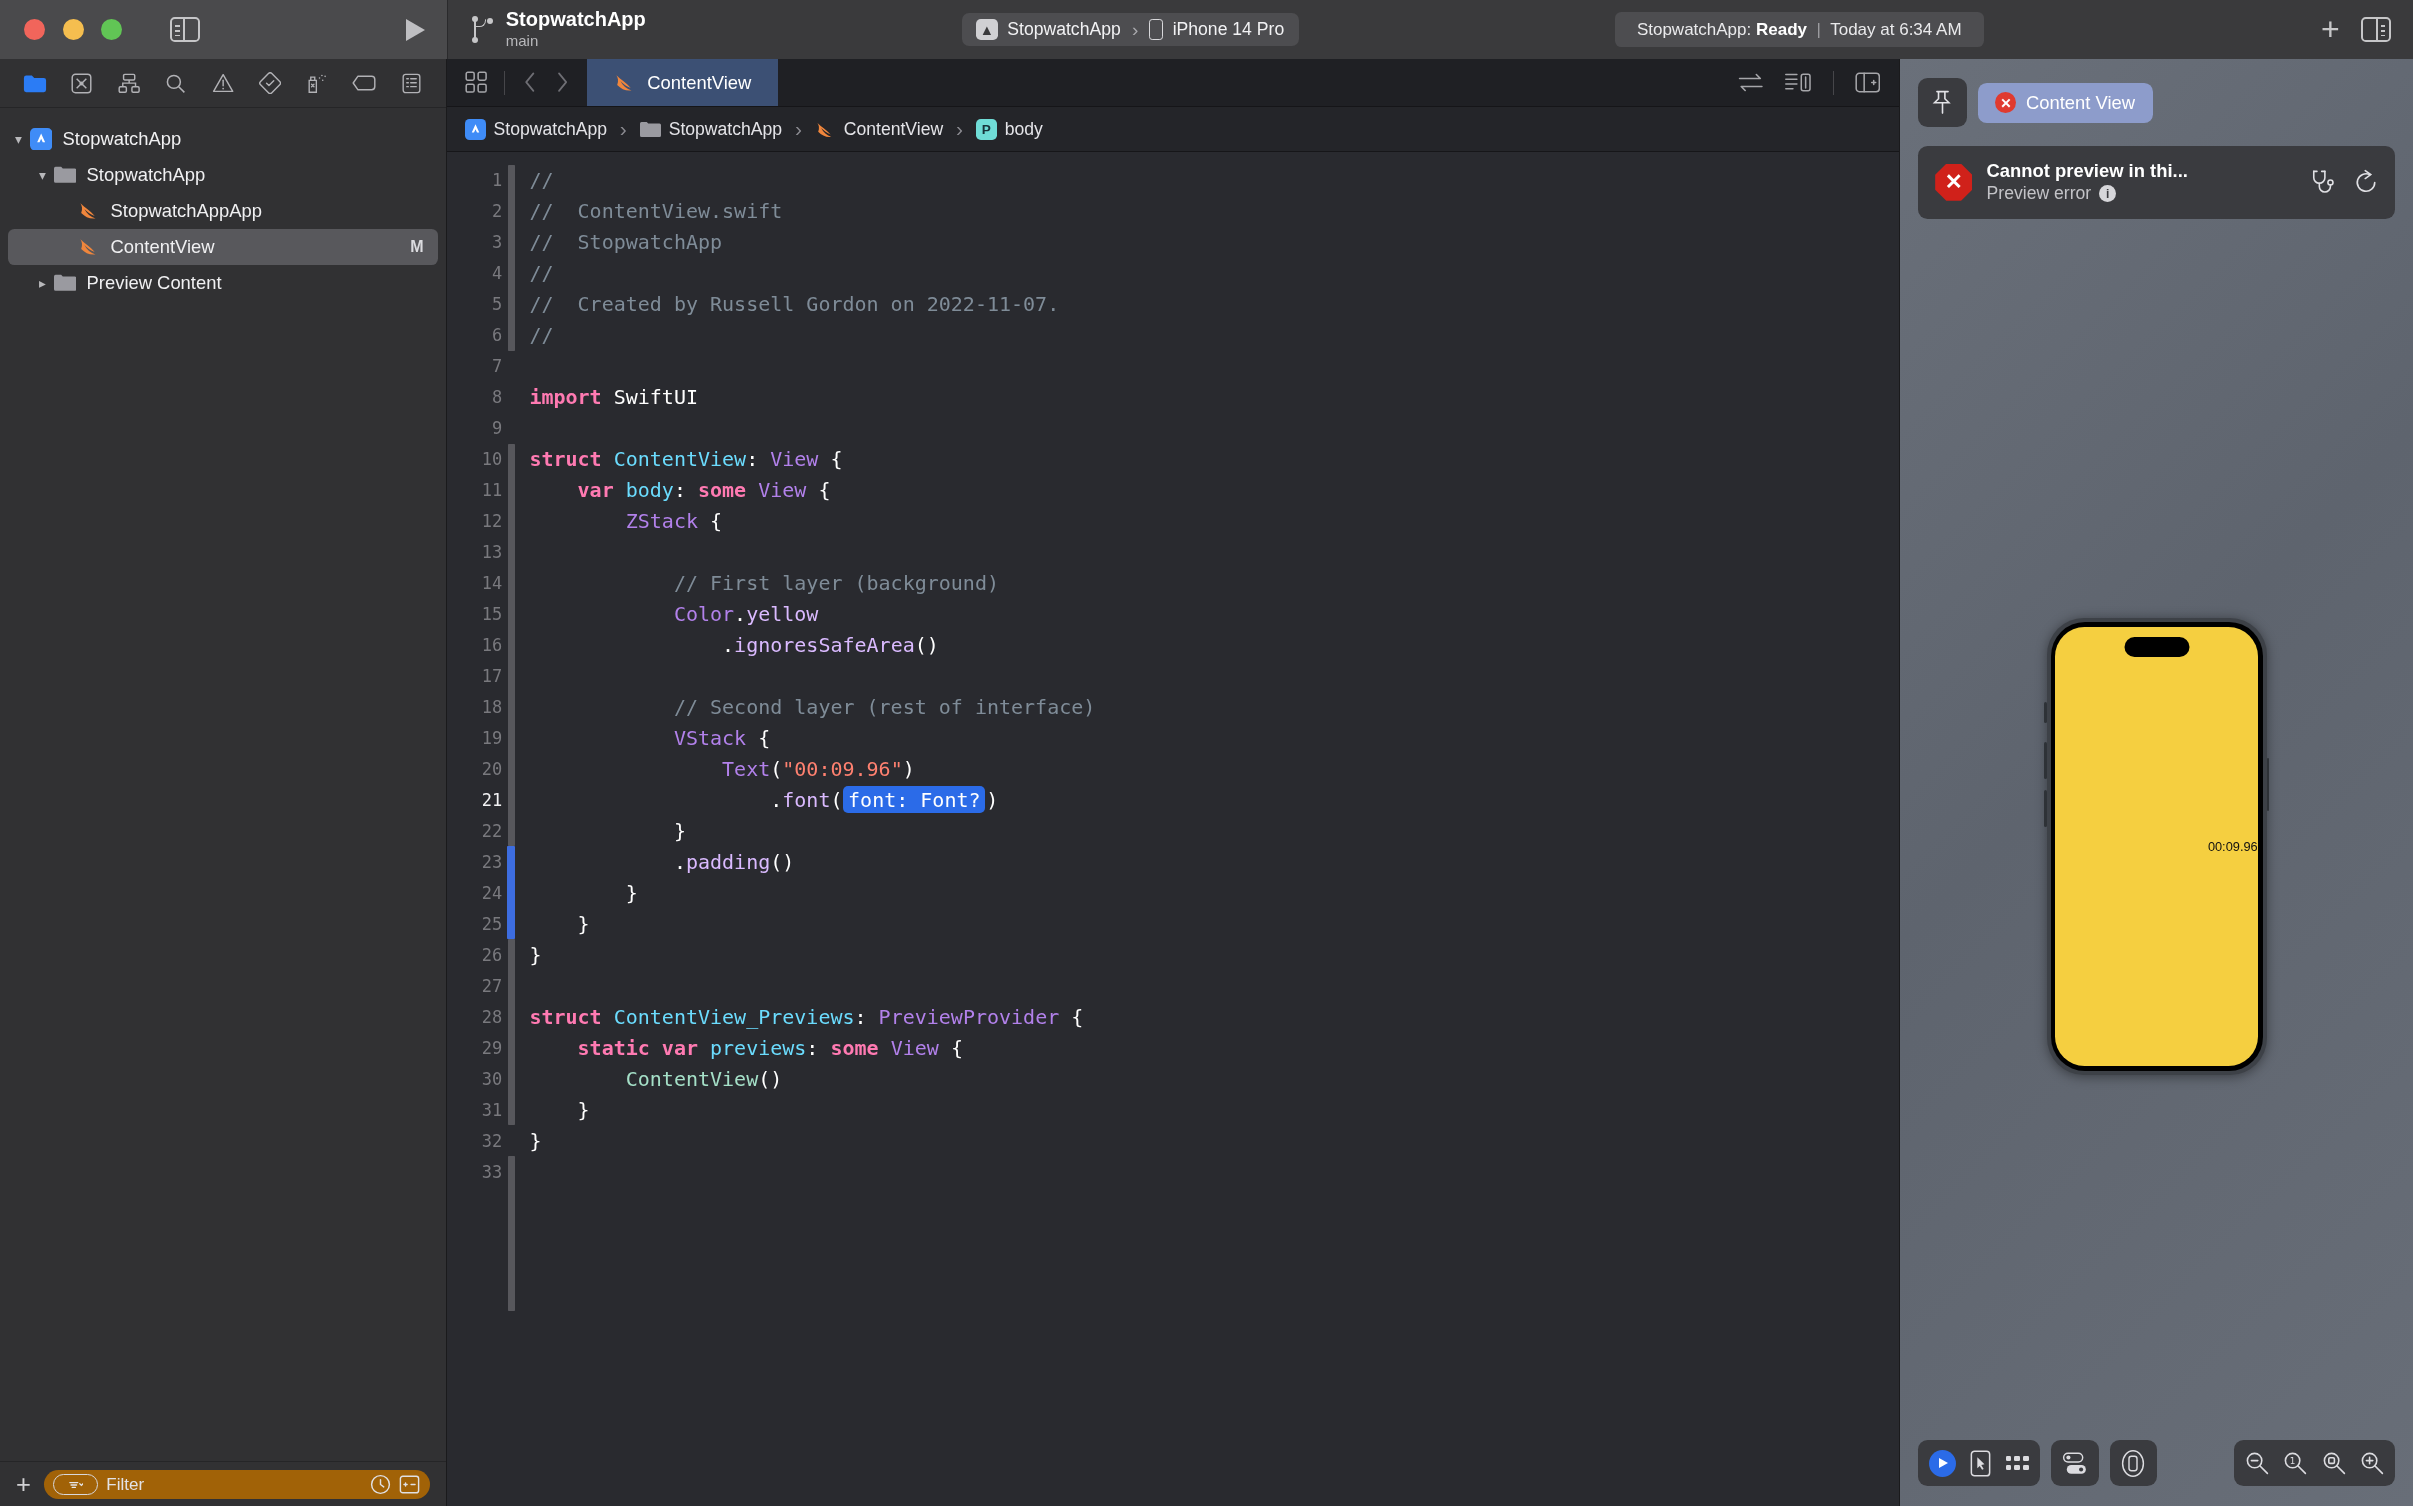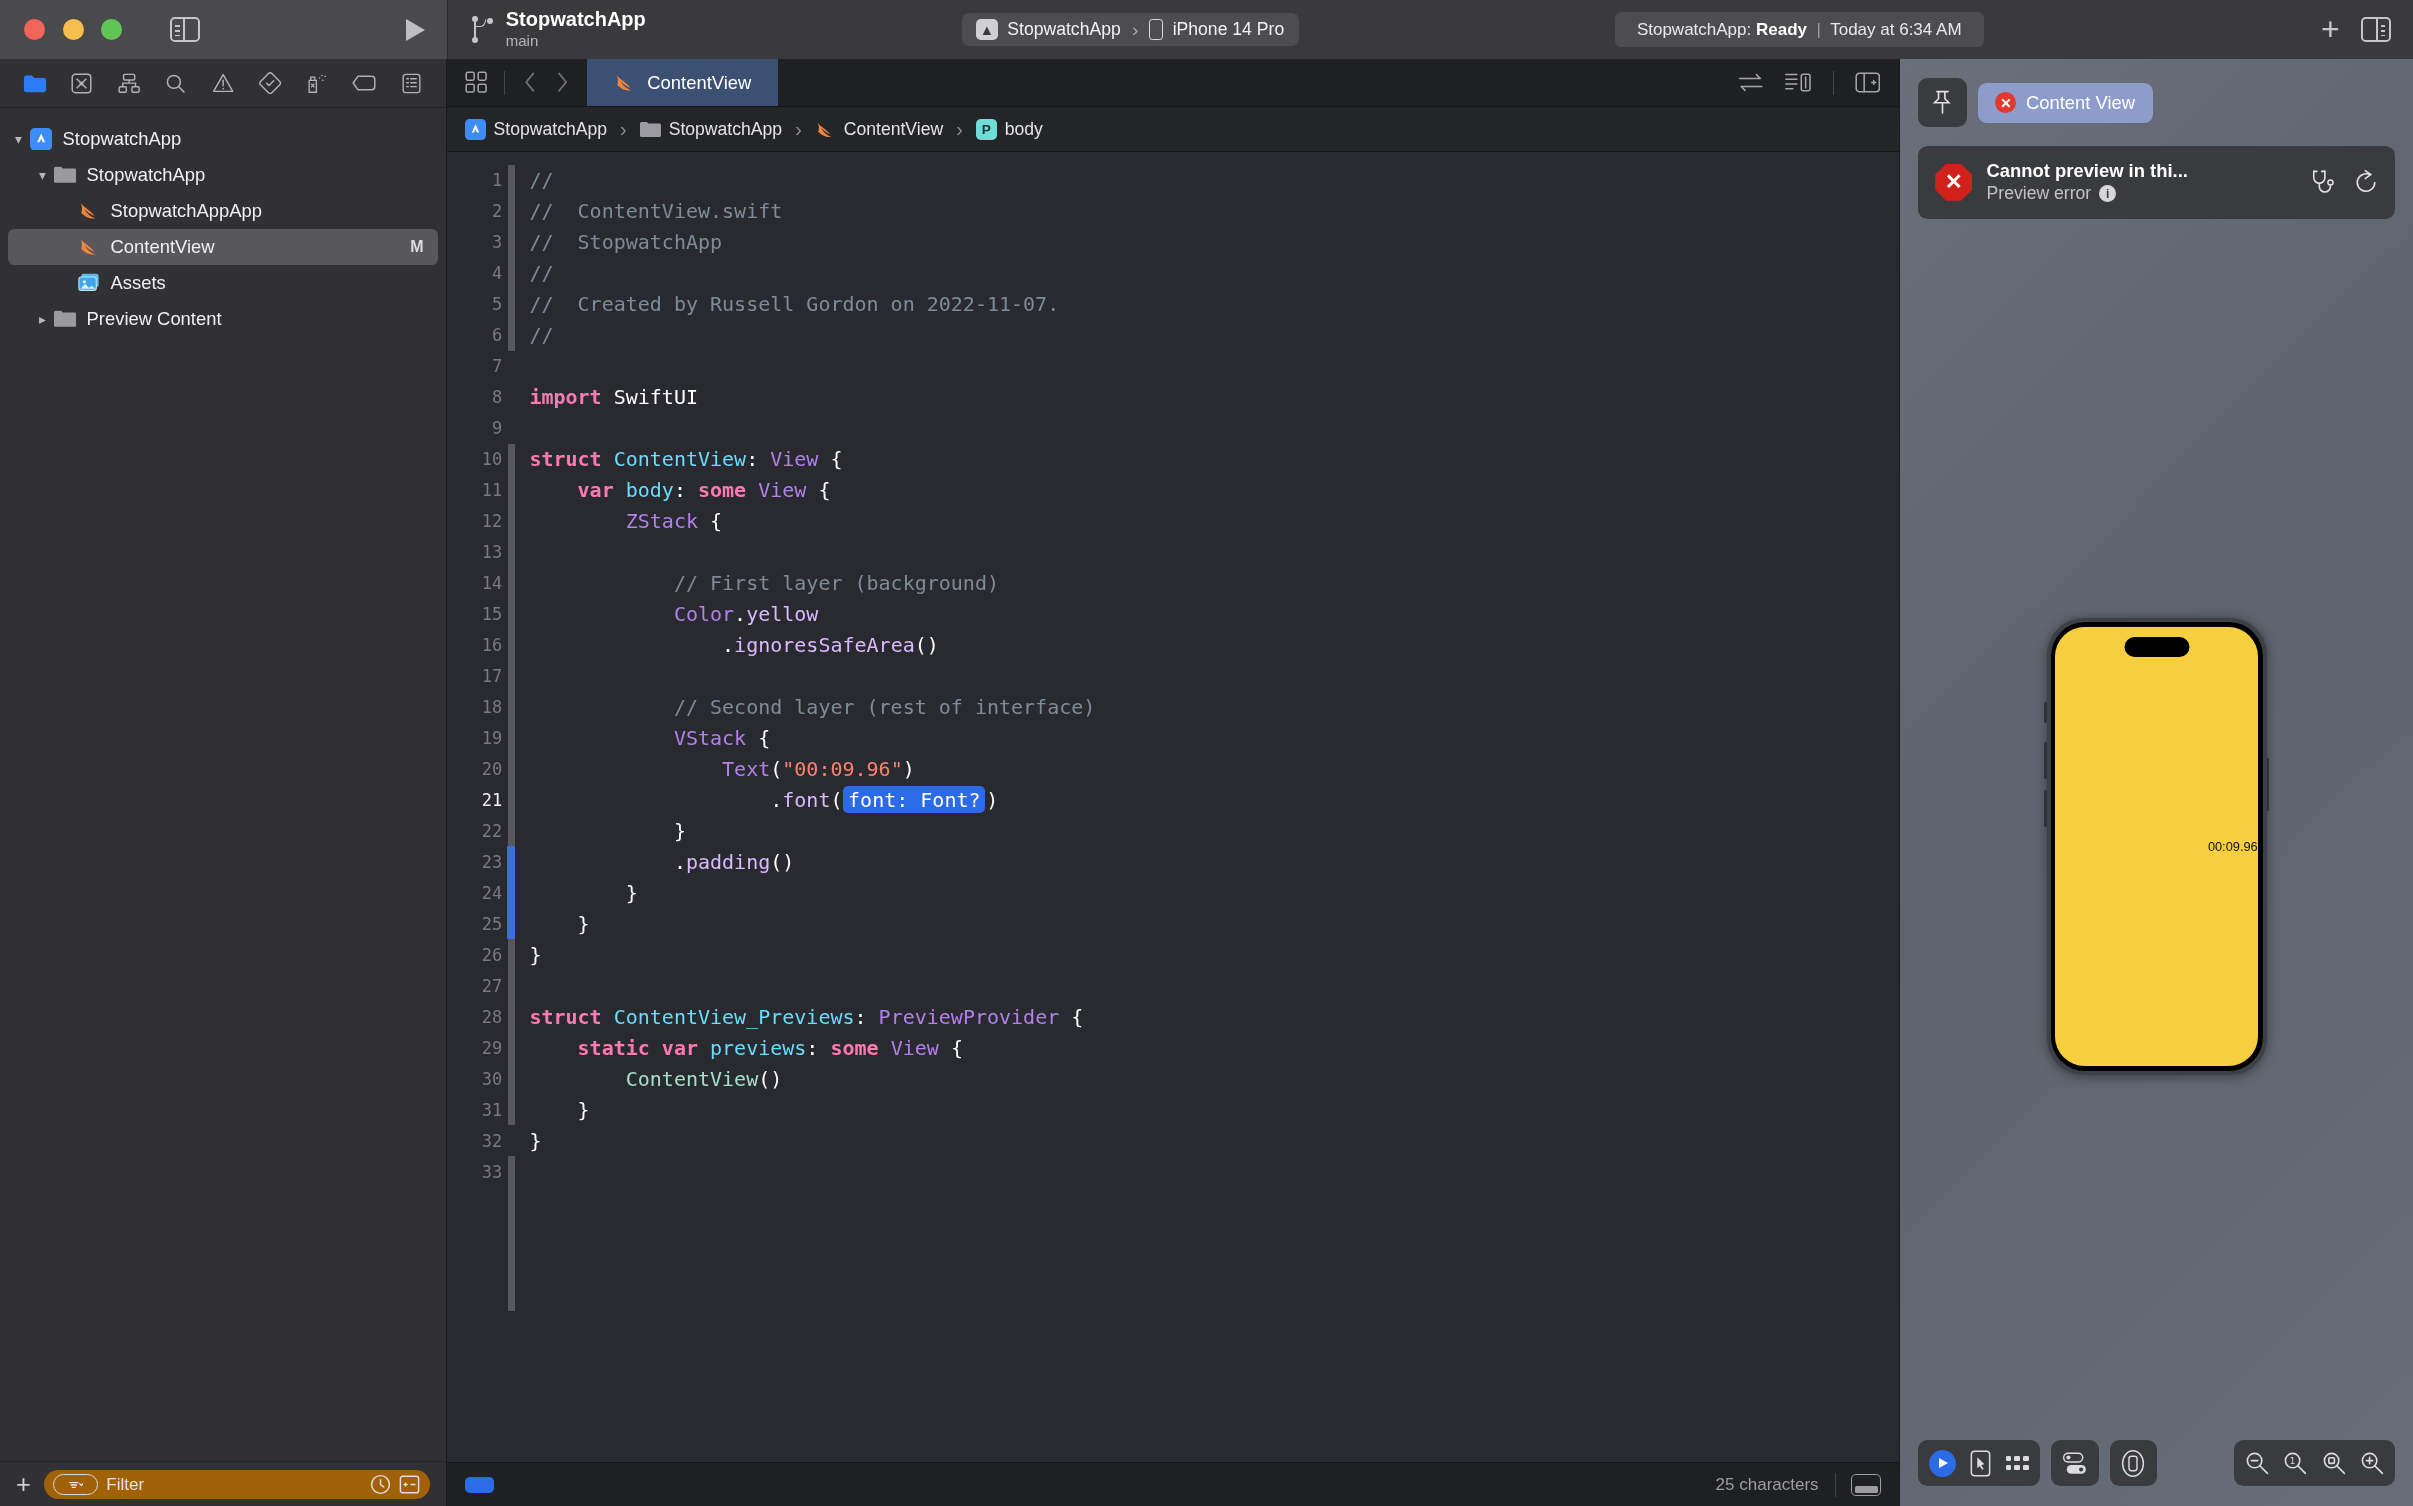--- a/index.html
+++ b/index.html
@@ -290,32 +290,20 @@
         </div>
         <div class="row sel" style="padding-left:48px">
           <span class="tw"></span>
           <span class="ficon">
             <svg width="22.3" height="21" viewBox="0 0 28 26">
                 <path d="M3 4c6 6 12 9 18 16-5-2-9-5-13-9 3 6 8 10 14 12-7 1-13-2-18-7 2-5 1-9-1-12z" fill="#f0863c"></path>
               </svg>
           </span>
           <span>ContentView</span>
           <span class="modbadge">M</span>
-        </div>
-        <div class="row" style="padding-left:48px">
-          <span class="tw"></span>
-          <span class="ficon">
-            <svg width="22.3" height="19" viewBox="0 0 28 24">
-                <rect x="4" y="1" width="22" height="17" rx="3" fill="#5fb8ef"></rect>
-                <rect x="1" y="5" width="22" height="17" rx="3" fill="#3ea7ea" stroke="#bfe4fa" stroke-width="1.4"></rect>
-                <circle cx="8" cy="11" r="2" fill="#fff"></circle>
-                <path d="M3 20l6-6 5 5 3-3 5 4z" fill="#fff" opacity=".85"></path>
-              </svg>
-          </span>
-          <span>Assets</span>
         </div>
         <div class="row" style="padding-left:24px">
           <span class="tw">▸</span>
           <span class="ficon">
             <svg width="22.3" height="17.6" viewBox="0 0 28 22">
                 <path d="M0 3a2 2 0 012-2h7l2 2h15a2 2 0 012 2v14a2 2 0 01-2 2H2a2 2 0 01-2-2z" fill="#9a9aa0"></path>
               </svg>
           </span>
           <span>Preview Content</span>
         </div>
@@ -474,30 +462,20 @@
             <div class="gnum">28</div>
             <div class="gnum">29</div>
             <div class="gnum">30</div>
             <div class="gnum">31</div>
             <div class="gnum">32</div>
             <div class="gnum">33</div>
           </div>
         <div class="code" id="code"><div class="cl"><span class="cm">//</span></div><div class="cl"><span class="cm">//  ContentView.swift</span></div><div class="cl"><span class="cm">//  StopwatchApp</span></div><div class="cl"><span class="cm">//</span></div><div class="cl"><span class="cm">//  Created by Russell Gordon on 2022-11-07.</span></div><div class="cl"><span class="cm">//</span></div><div class="cl">&nbsp;</div><div class="cl"><span class="kw">import</span><span class="pn"> SwiftUI</span></div><div class="cl">&nbsp;</div><div class="cl"><span class="kw">struct</span><span class="pn"> </span><span class="ty">ContentView</span><span class="pn">: </span><span class="ty2">View</span><span class="pn"> {</span></div><div class="cl"><span class="pn">    </span><span class="kw">var</span><span class="pn"> </span><span class="ty">body</span><span class="pn">: </span><span class="kw">some</span><span class="pn"> </span><span class="ty2">View</span><span class="pn"> {</span></div><div class="cl"><span class="pn">        </span><span class="ty2">ZStack</span><span class="pn"> {</span></div><div class="cl">&nbsp;</div><div class="cl"><span class="cm">            // First layer (background)</span></div><div class="cl"><span class="pn">            </span><span class="ty2">Color</span><span class="pn">.</span><span class="pl">yellow</span></div><div class="cl"><span class="pn">                </span><span class="pn">.</span><span class="pl">ignoresSafeArea</span><span class="pn">()</span></div><div class="cl">&nbsp;</div><div class="cl"><span class="cm">            // Second layer (rest of interface)</span></div><div class="cl"><span class="pn">            </span><span class="ty2">VStack</span><span class="pn"> {</span></div><div class="cl"><span class="pn">                </span><span class="ty2">Text</span><span class="pn">(</span><span class="st">"00:09.96"</span><span class="pn">)</span></div><div class="cl"><span class="pn">                    </span><span class="pn">.</span><span class="pl">font</span><span class="pn">(</span><span class="holder">font: Font?</span><span class="pn">)</span></div><div class="cl"><span class="pn">            }</span></div><div class="cl"><span class="pn">            </span><span class="pn">.</span><span class="pl">padding</span><span class="pn">()</span></div><div class="cl"><span class="pn">        }</span></div><div class="cl"><span class="pn">    }</span></div><div class="cl"><span class="pn">}</span></div><div class="cl">&nbsp;</div><div class="cl"><span class="kw">struct</span><span class="pn"> </span><span class="ty">ContentView_Previews</span><span class="pn">: </span><span class="ty2">PreviewProvider</span><span class="pn"> {</span></div><div class="cl"><span class="pn">    </span><span class="kw">static</span><span class="pn"> </span><span class="kw">var</span><span class="pn"> </span><span class="ty">previews</span><span class="pn">: </span><span class="kw">some</span><span class="pn"> </span><span class="ty2">View</span><span class="pn"> {</span></div><div class="cl"><span class="pn">        </span><span class="fn">ContentView</span><span class="pn">()</span></div><div class="cl"><span class="pn">    }</span></div><div class="cl"><span class="pn">}</span></div><div class="cl">&nbsp;</div></div>
       </div>
 
-      <div class="ed-bottom">
-        <span class="blue-pill"></span>
-        <span class="ed-bottom-right">
-          <span>25 characters</span>
-          <span class="vdiv"></span>
-          <span class="mini-map">
-              <i></i>
-            </span>
-        </span>
-      </div>
     </div>
 
     <div class="canvas">
       <div class="cv-top">
         <div class="pin-btn">
           <svg width="21" height="25.5" viewBox="0 0 26 32" fill="none" stroke="#e2e2e6" stroke-width="2" stroke-linecap="round">
               <path d="M6 2h14M8 2v9l-5 5h18l-5-5V2M13 16v13"></path>
             </svg>
         </div>
         <div class="preview-chip">

